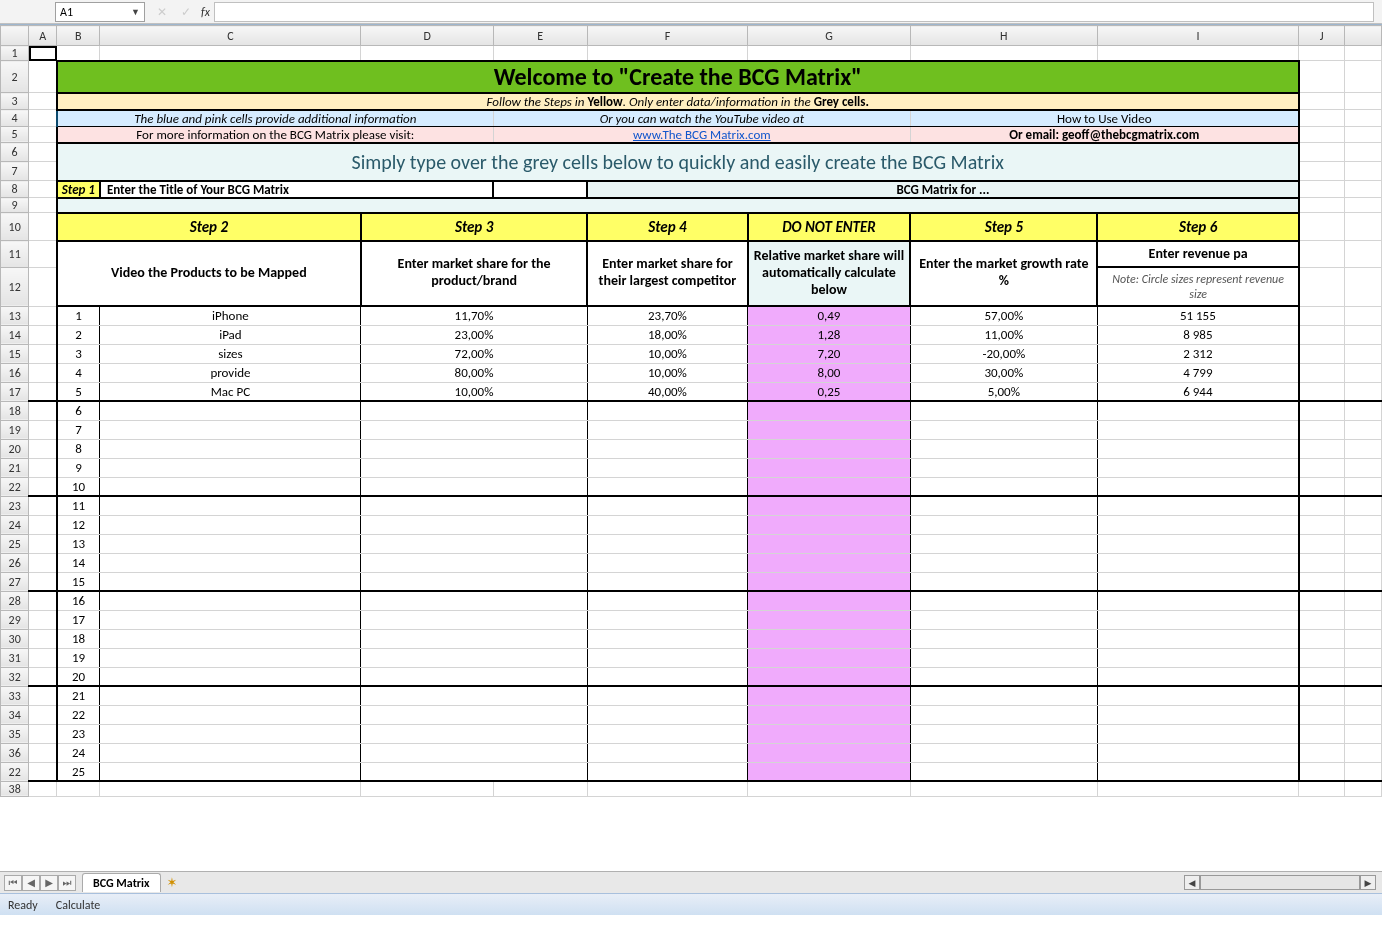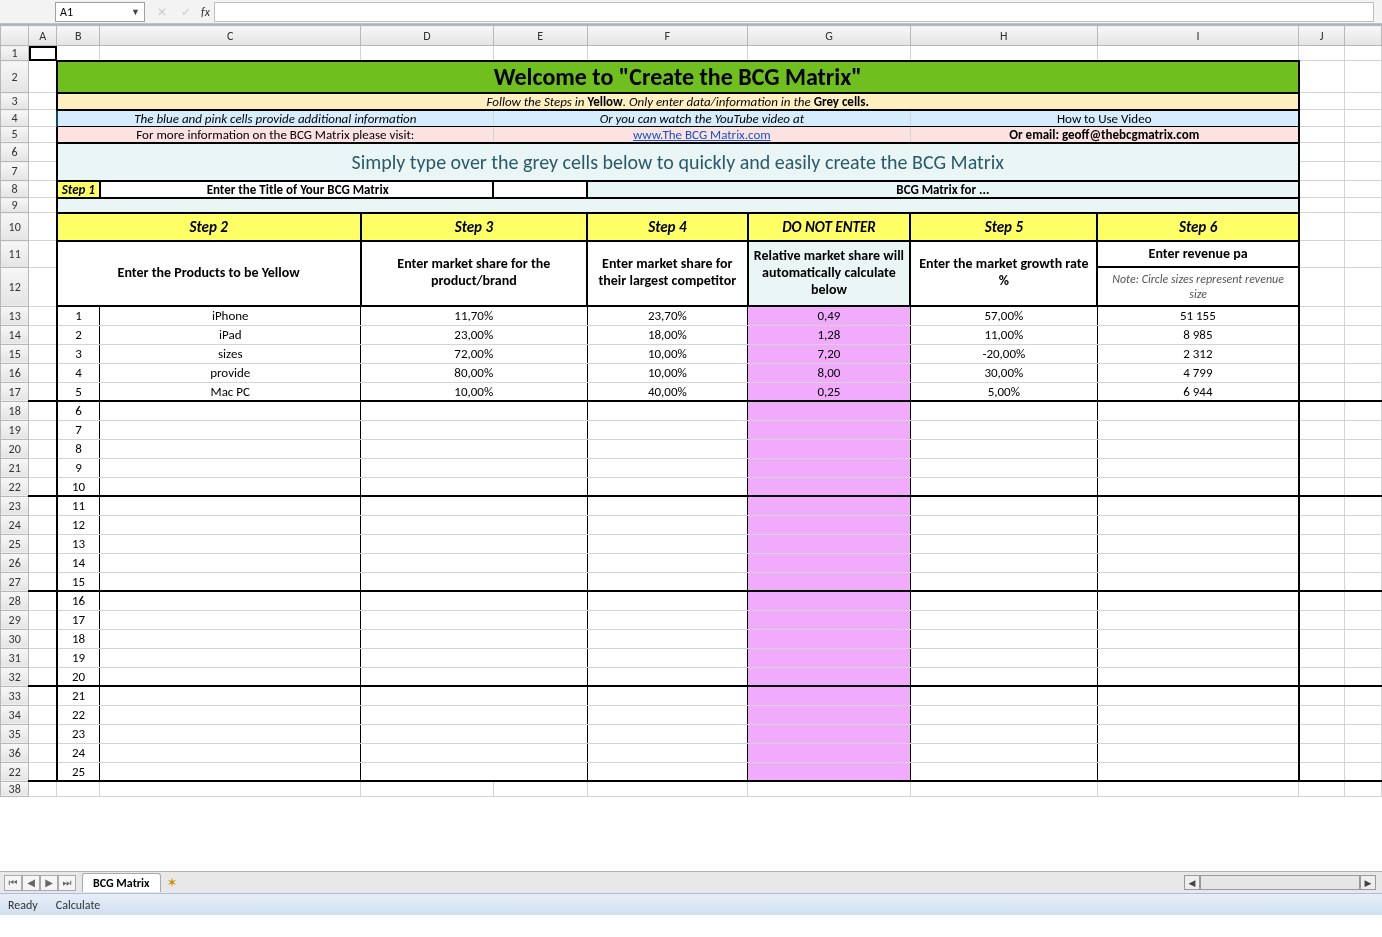--- a/index.html
+++ b/index.html
@@ -24,21 +24,21 @@
   .selcell { outline: 2px solid #000; outline-offset: -2px; }
 
   .title-row td { background: #6fbf1f; color: #000; font-size: 24px; font-weight: bold; text-align: center; font-family: Calibri, Arial, sans-serif; border: 2px solid #000; }
 
   .instr-row td { background: #ffefc1; font-style: italic; font-size: 13px; text-align: center; border-top: none; border-bottom: 2px solid #000; }
   .link-row td { background: #fde2e2; font-size: 13px; text-align: center; }
   .link-row .lnk { color: #1155cc; text-decoration: underline; }
   .bigmsg td { background: #eaf6f6; font-size: 20px; text-align: center; color: #2a5a6a; padding: 6px 0; }
 
   .step1lbl { background: #ffff66 !important; font-weight: bold; font-style: italic; border: 2px solid #000 !important; text-align:left; }
-  .step1txt { font-weight: bold; border: 2px solid #000 !important; padding-left: 6px !important; text-align: center; }
+  .step1txt { font-weight: bold; border: 2px solid #000 !important; padding-left: 6px !important; }
   .step1title { text-align: center; font-weight: bold; border: 2px solid #000 !important; background:#eaf6f6 !important; }
 
   .yellowhdr td { background: #ffff66; font-weight: bold; font-style: italic; text-align: center; border: 2px solid #000; padding: 4px 0; font-size: 15px; }
   .subhdr td { text-align: center; font-weight: bold; border-left: 2px solid #000; border-right: 2px solid #000; border-bottom: 2px solid #000; padding: 4px; font-size: 14px; line-height: 1.2; }
   .subhdr td.calc { background: #eaf6f6; }
   .subhdr td.note { font-style: italic; font-weight: normal; font-size: 12px; color:#555; border-top:1px solid #000; }
   .datarow td { border-left: 1px solid #000; border-right: 1px solid #000; text-align: center; height: 19px; }
   .datarow td.calc { background: #f0abfc; }
   .datarow td.rownum { text-align: center; }
   .group-bottom td { border-bottom: 2px solid #000 !important; }
@@ -194,21 +194,21 @@
           <td>Step 4</td>
           <td>DO NOT ENTER</td>
           <td>Step 5</td>
           <td class="col-last">Step 6</td>
           <td class="blank" style="background:#fff;border:1px solid #d4d4d4"></td>
           <td class="blank" style="background:#fff;border:1px solid #d4d4d4"></td>
         </tr>
         <tr class="subhdr">
           <th class="rowh">11</th>
           <td class="blank" style="background:#fff;border:1px solid #d4d4d4"></td>
-          <td class="col-first" colspan="2" rowspan="2" style="height:52px">Enter the Products to be Yellow</td>
+          <td class="col-first" colspan="2" rowspan="2" style="height:52px">Video the Products to be Mapped</td>
           <td colspan="2" rowspan="2" style="white-space:normal">Enter  market share for the product/brand</td>
           <td rowspan="2" style="white-space:normal">Enter  market share for their largest competitor</td>
           <td class="calc" rowspan="2" style="white-space:normal">Relative market share will automatically calculate below</td>
           <td rowspan="2" style="white-space:normal">Enter the market growth rate %</td>
           <td class="col-last">Enter revenue pa</td>
           <td class="blank" style="background:#fff;border:1px solid #d4d4d4"></td>
           <td class="blank" style="background:#fff;border:1px solid #d4d4d4"></td>
         </tr>
         <tr class="subhdr">
           <th class="rowh">12</th>

